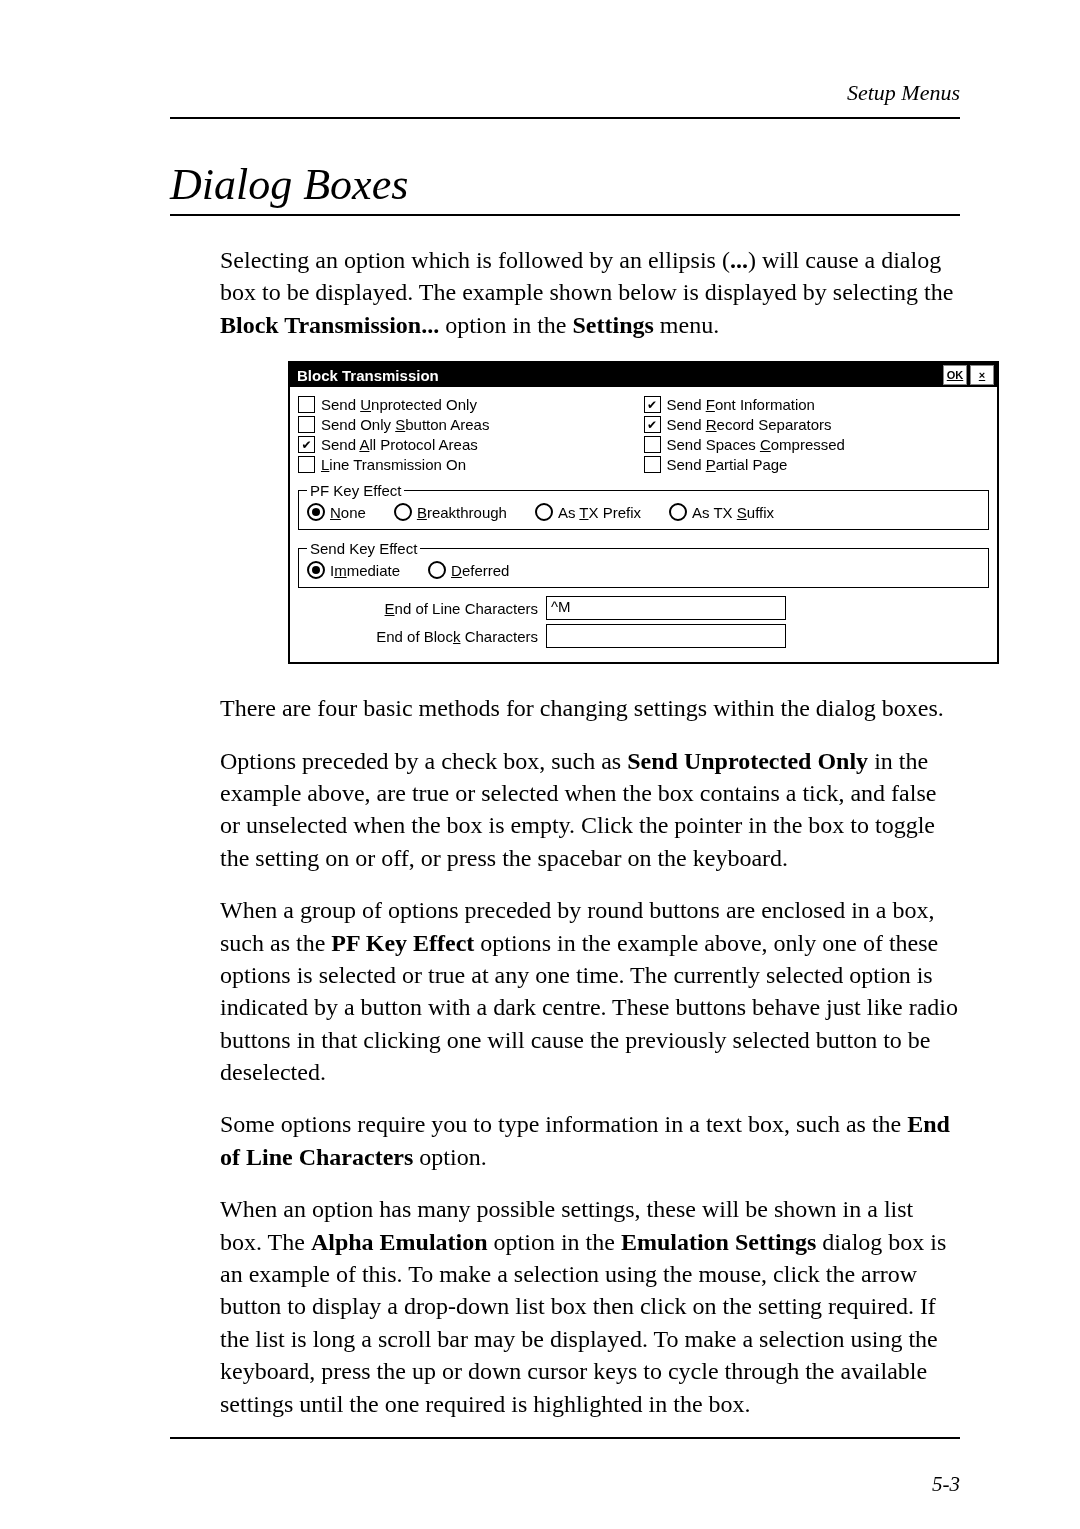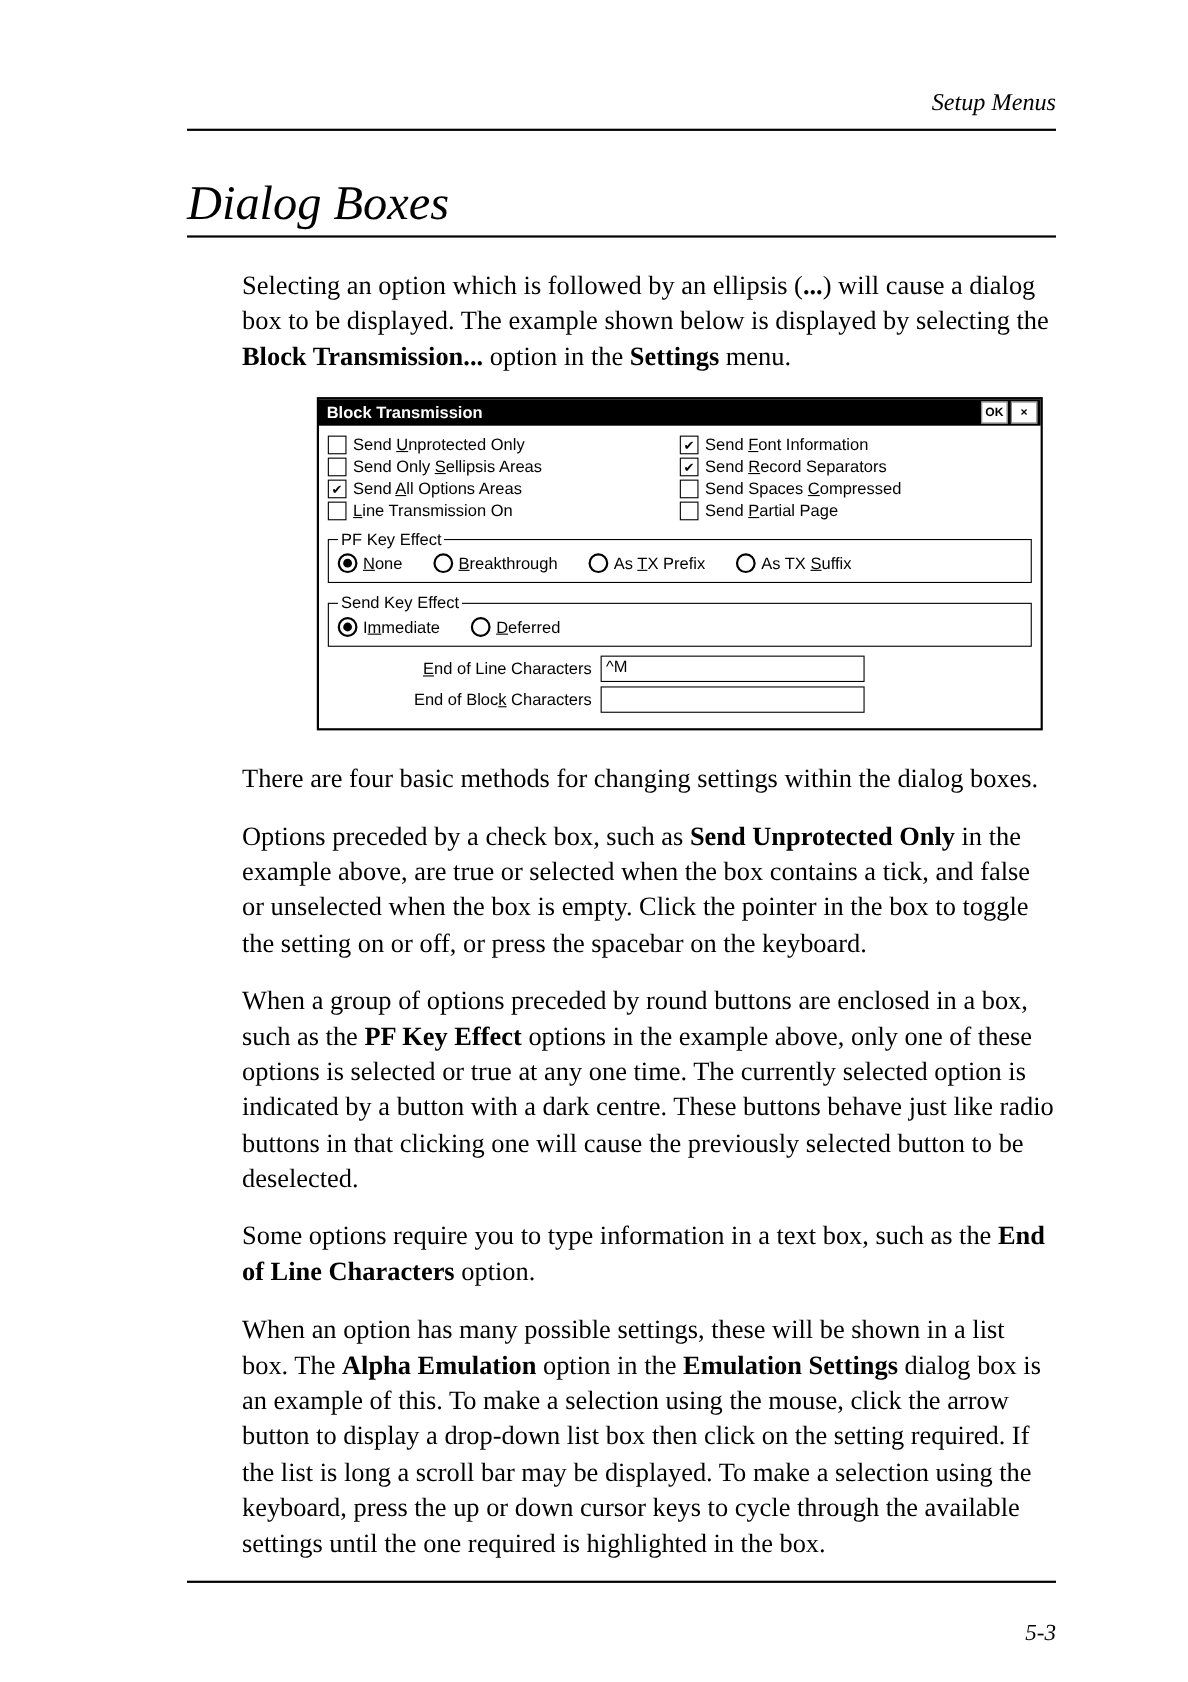--- a/index.html
+++ b/index.html
@@ -41,21 +41,21 @@
   p.body {
     font-size: 24px;
     line-height: 1.35;
     margin: 0 0 20px 0;
   }
   b { font-weight: bold; }
 
   
   .dialog-wrap {
     margin: 18px 0 28px 68px;
-    width: 660px;
+    width: 711px;
   }
   .dialog {
     border: 2px solid #000;
     font-family: Tahoma, Arial, sans-serif;
     font-size: 15px;
     color: #000;
   }
   .titlebar {
     background: #000;
     color: #fff;
@@ -74,20 +74,21 @@
     color: #000;
     width: 22px;
     height: 18px;
     margin-left: 3px;
     display: inline-flex;
     align-items: center;
     justify-content: center;
     font-size: 11px;
     font-weight: bold;
     border: 1px solid #888;
+    text-decoration: underline;
   }
   .dlg-body {
     padding: 6px 8px 10px 8px;
   }
   .row2col {
     display: flex;
   }
   .col {
     flex: 1;
   }
@@ -208,25 +209,25 @@
         </div>
         <div class="dlg-body">
           <div class="row2col">
             <div class="col">
               <div class="ck">
                 <span class="ckbox"></span>
                 <span><span>Send </span><span class="u">U</span><span>nprotected Only</span></span>
               </div>
               <div class="ck">
                 <span class="ckbox"></span>
-                <span><span>Send Only </span><span class="u">S</span><span>ellipsis Areas</span></span>
+                <span><span>Send Only </span><span class="u">S</span><span>button Areas</span></span>
               </div>
               <div class="ck">
                 <span class="ckbox checked"></span>
-                <span><span>Send </span><span class="u">A</span><span>ll Options Areas</span></span>
+                <span><span>Send </span><span class="u">A</span><span>ll Protocol Areas</span></span>
               </div>
               <div class="ck">
                 <span class="ckbox"></span>
                 <span><span class="u">L</span><span>ine Transmission On</span></span>
               </div>
             </div>
             <div class="col">
               <div class="ck">
                 <span class="ckbox checked"></span>
                 <span><span>Send </span><span class="u">F</span><span>ont Information</span></span>

